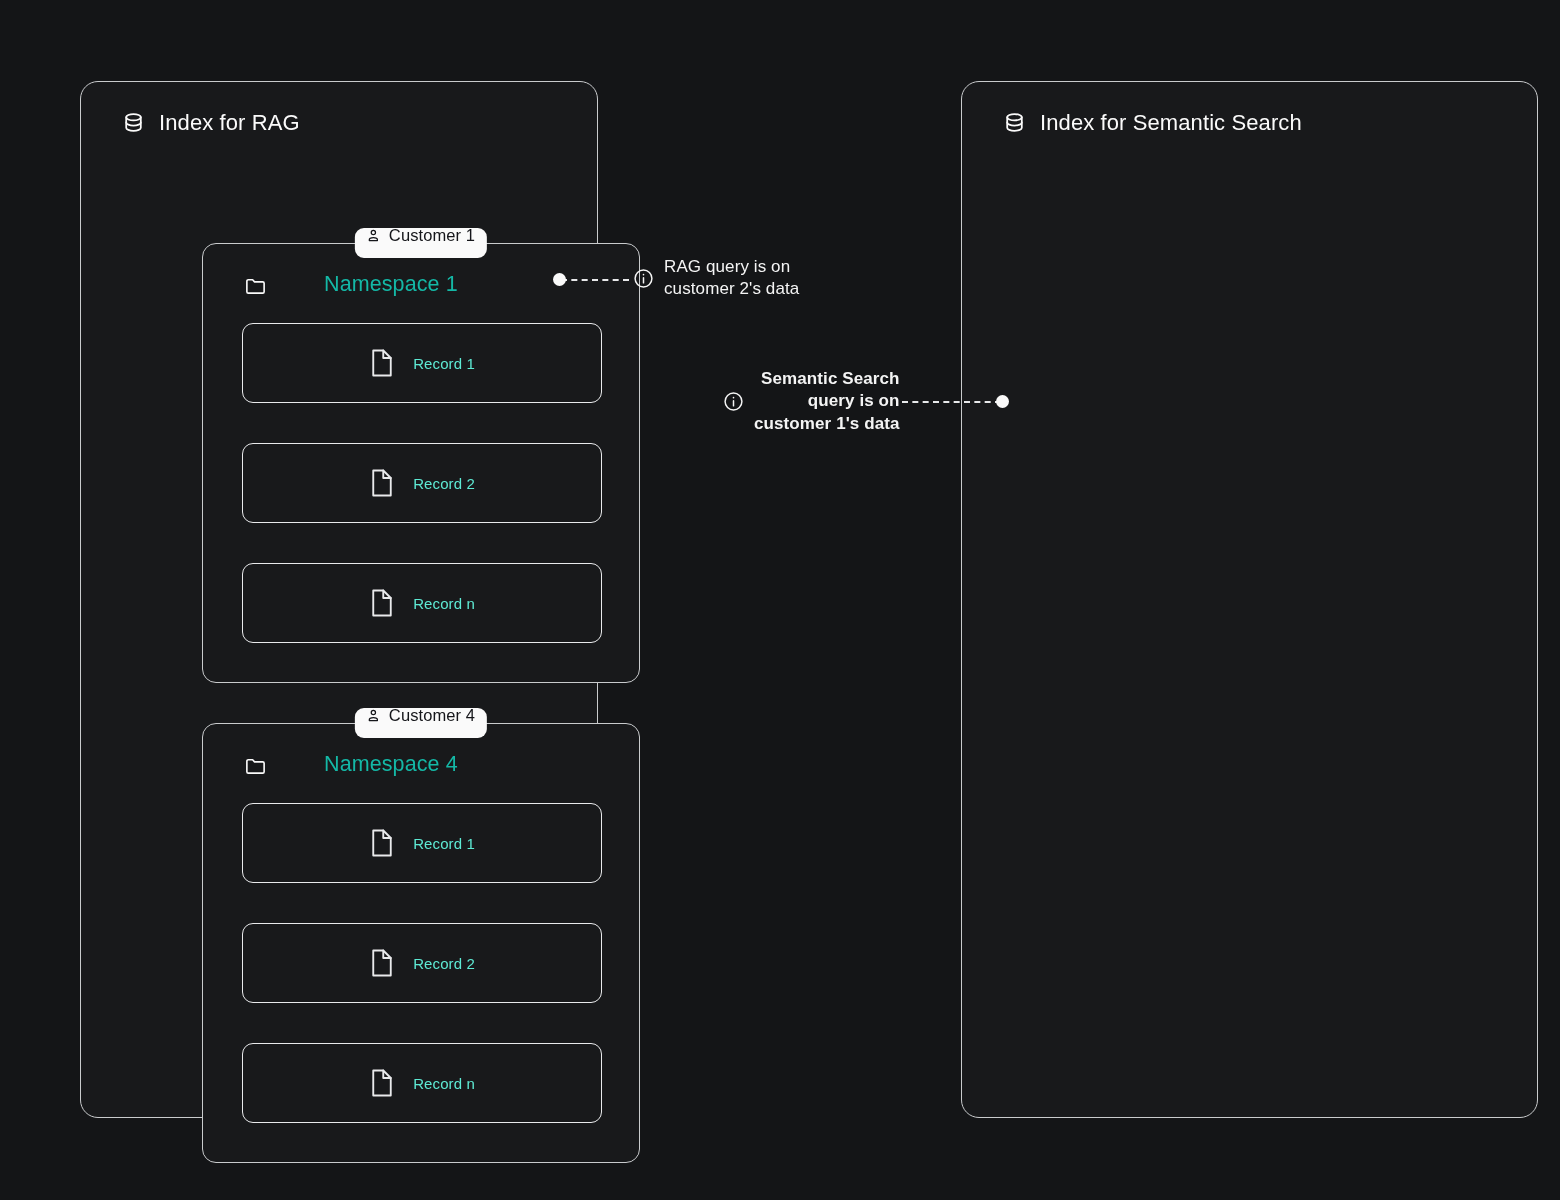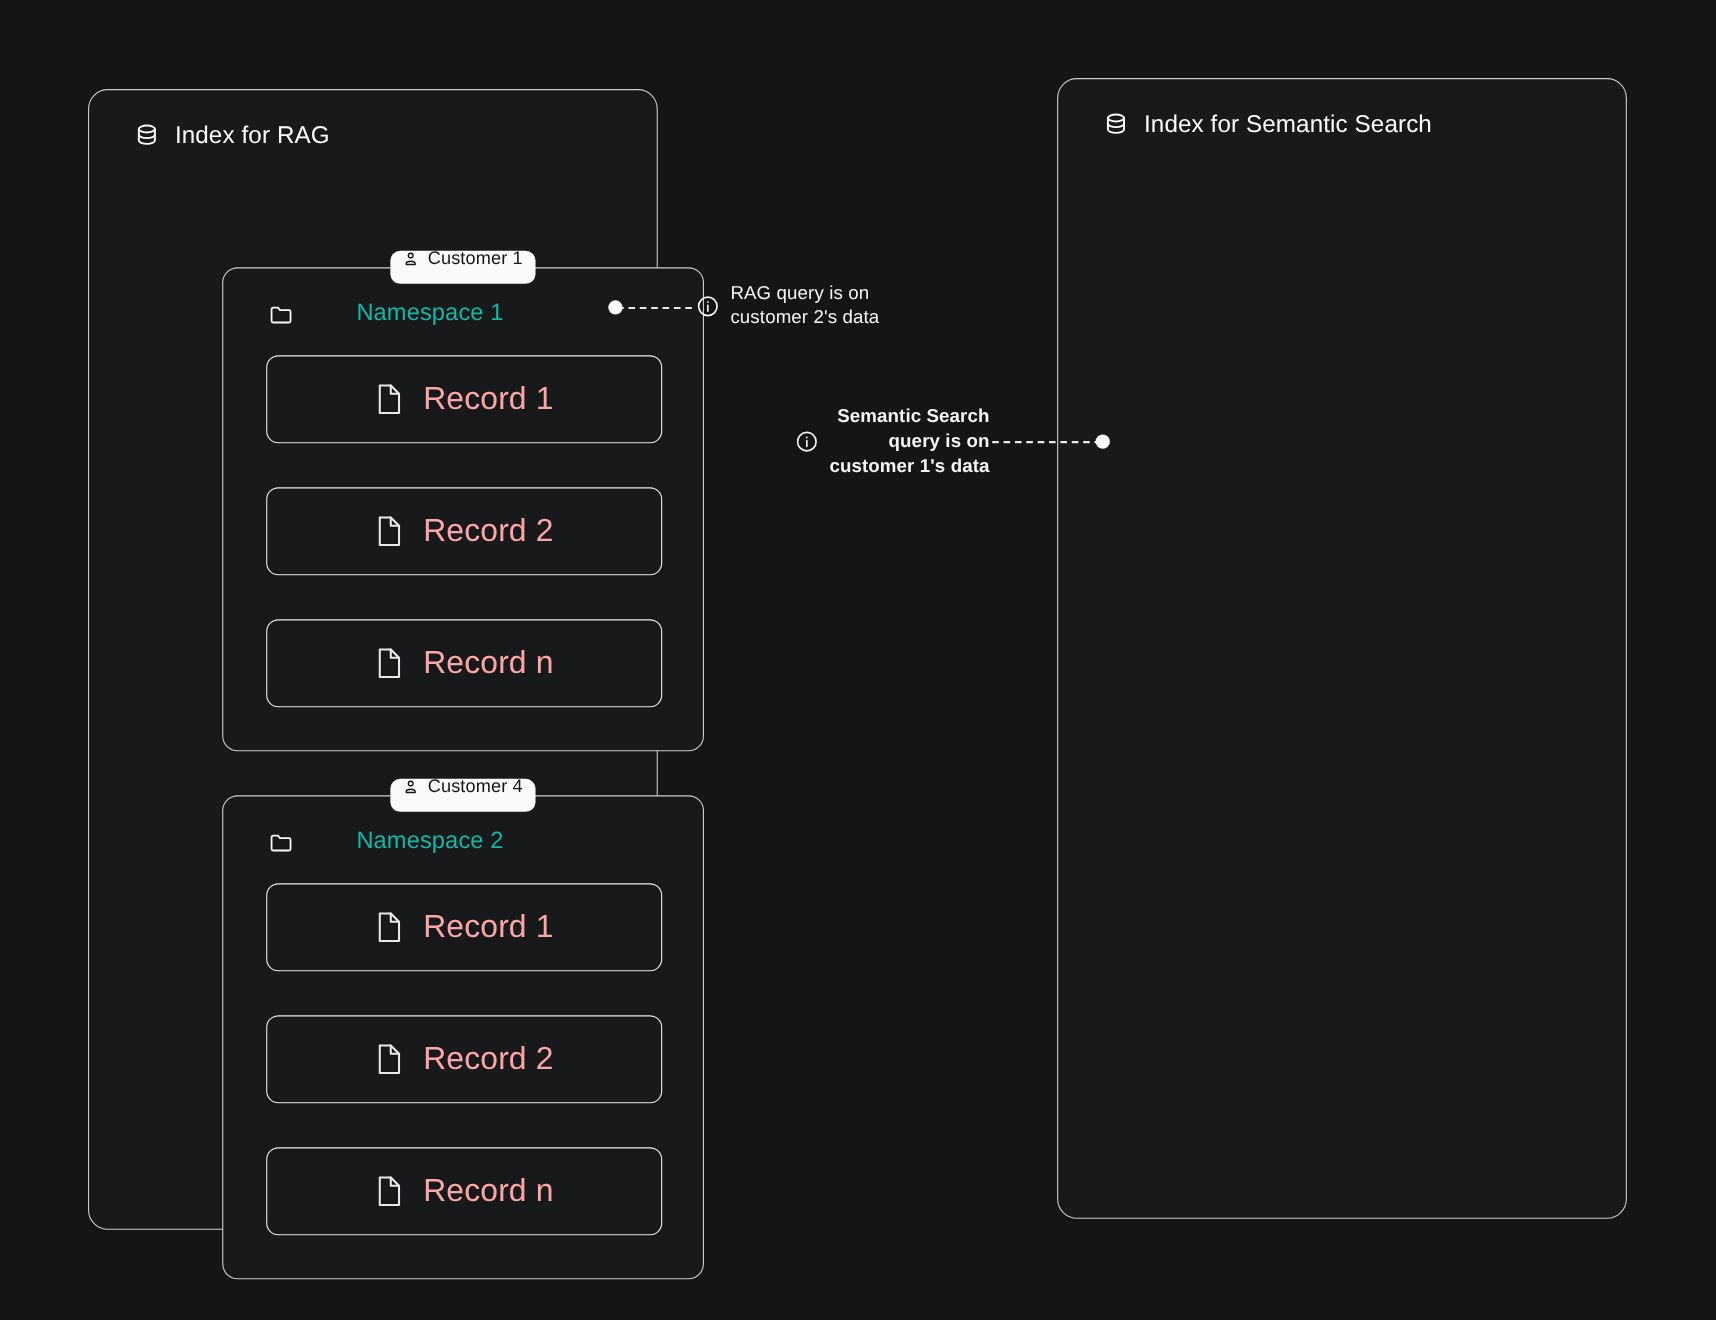--- a/index.html
+++ b/index.html
@@ -27,21 +27,21 @@
 
   
   .index-panel {
     position: absolute;
     border: 1.6px solid #c9cbcd;
     border-radius: 18px;
     background: #18191b;
     box-sizing: border-box;
   }
   #panel-rag   { left: 80px;  top: 81px; width: 518px;  height: 1037px; }
-  #panel-sem   { left: 961px; top: 71px; width: 518px;  height: 1037px; }
+  #panel-sem   { left: 961px; top: 81px; width: 577px;  height: 1037px; }
 
   .index-header {
     position: absolute;
     left: 40px;
     top: 24px;
     display: flex;
     align-items: center;
     gap: 13px;
     height: 34px;
   }
@@ -111,22 +111,22 @@
     border: 1.6px solid #e9eaec;
     border-radius: 11px;
     background: #18191b;
     box-sizing: border-box;
     display: flex;
     align-items: center;
     justify-content: center;
     gap: 18px;
   }
   .record-label {
-    font-size: 29px;
-    color: #fca5a5;
+    font-size: 15px;
+    color: #5eead4;
     letter-spacing: 0.1px;
     line-height: 1;
   }
   .rec-0 { top: 79px; }
   .rec-1 { top: 199px; }
   .rec-2 { top: 319px; }
 
   
   .icon {
     display: inline-flex;
@@ -253,21 +253,21 @@
         </span>
         <span>Customer 4</span>
       </div>
 
       <div class="ns-header">
         <span class="icon">
           <svg width="23" height="23" viewBox="0 0 24 24" fill="none" stroke="#fbfbfb" stroke-width="1.7" stroke-linecap="round" stroke-linejoin="round">
             <path d="M3 7.5a1.5 1.5 0 0 1 1.5-1.5H9l2 2.2h8.5A1.5 1.5 0 0 1 21 9.7v8.8a1.5 1.5 0 0 1-1.5 1.5h-15A1.5 1.5 0 0 1 3 18.5z"></path>
           </svg>
         </span>
-        <span class="ns-title">Namespace 2</span>
+        <span class="ns-title">Namespace 4</span>
       </div>
 
       <div class="record rec-0">
         <span class="icon">
           <svg width="26" height="30" viewBox="0 0 20 24" fill="none" stroke="#e9eaec" stroke-width="1.5" stroke-linejoin="round" stroke-linecap="round">
             <path d="M3 2h8l6 6v14H3z"></path>
             <path d="M11 2v6h6"></path>
           </svg>
         </span>
         <span class="record-label">Record 1</span>

